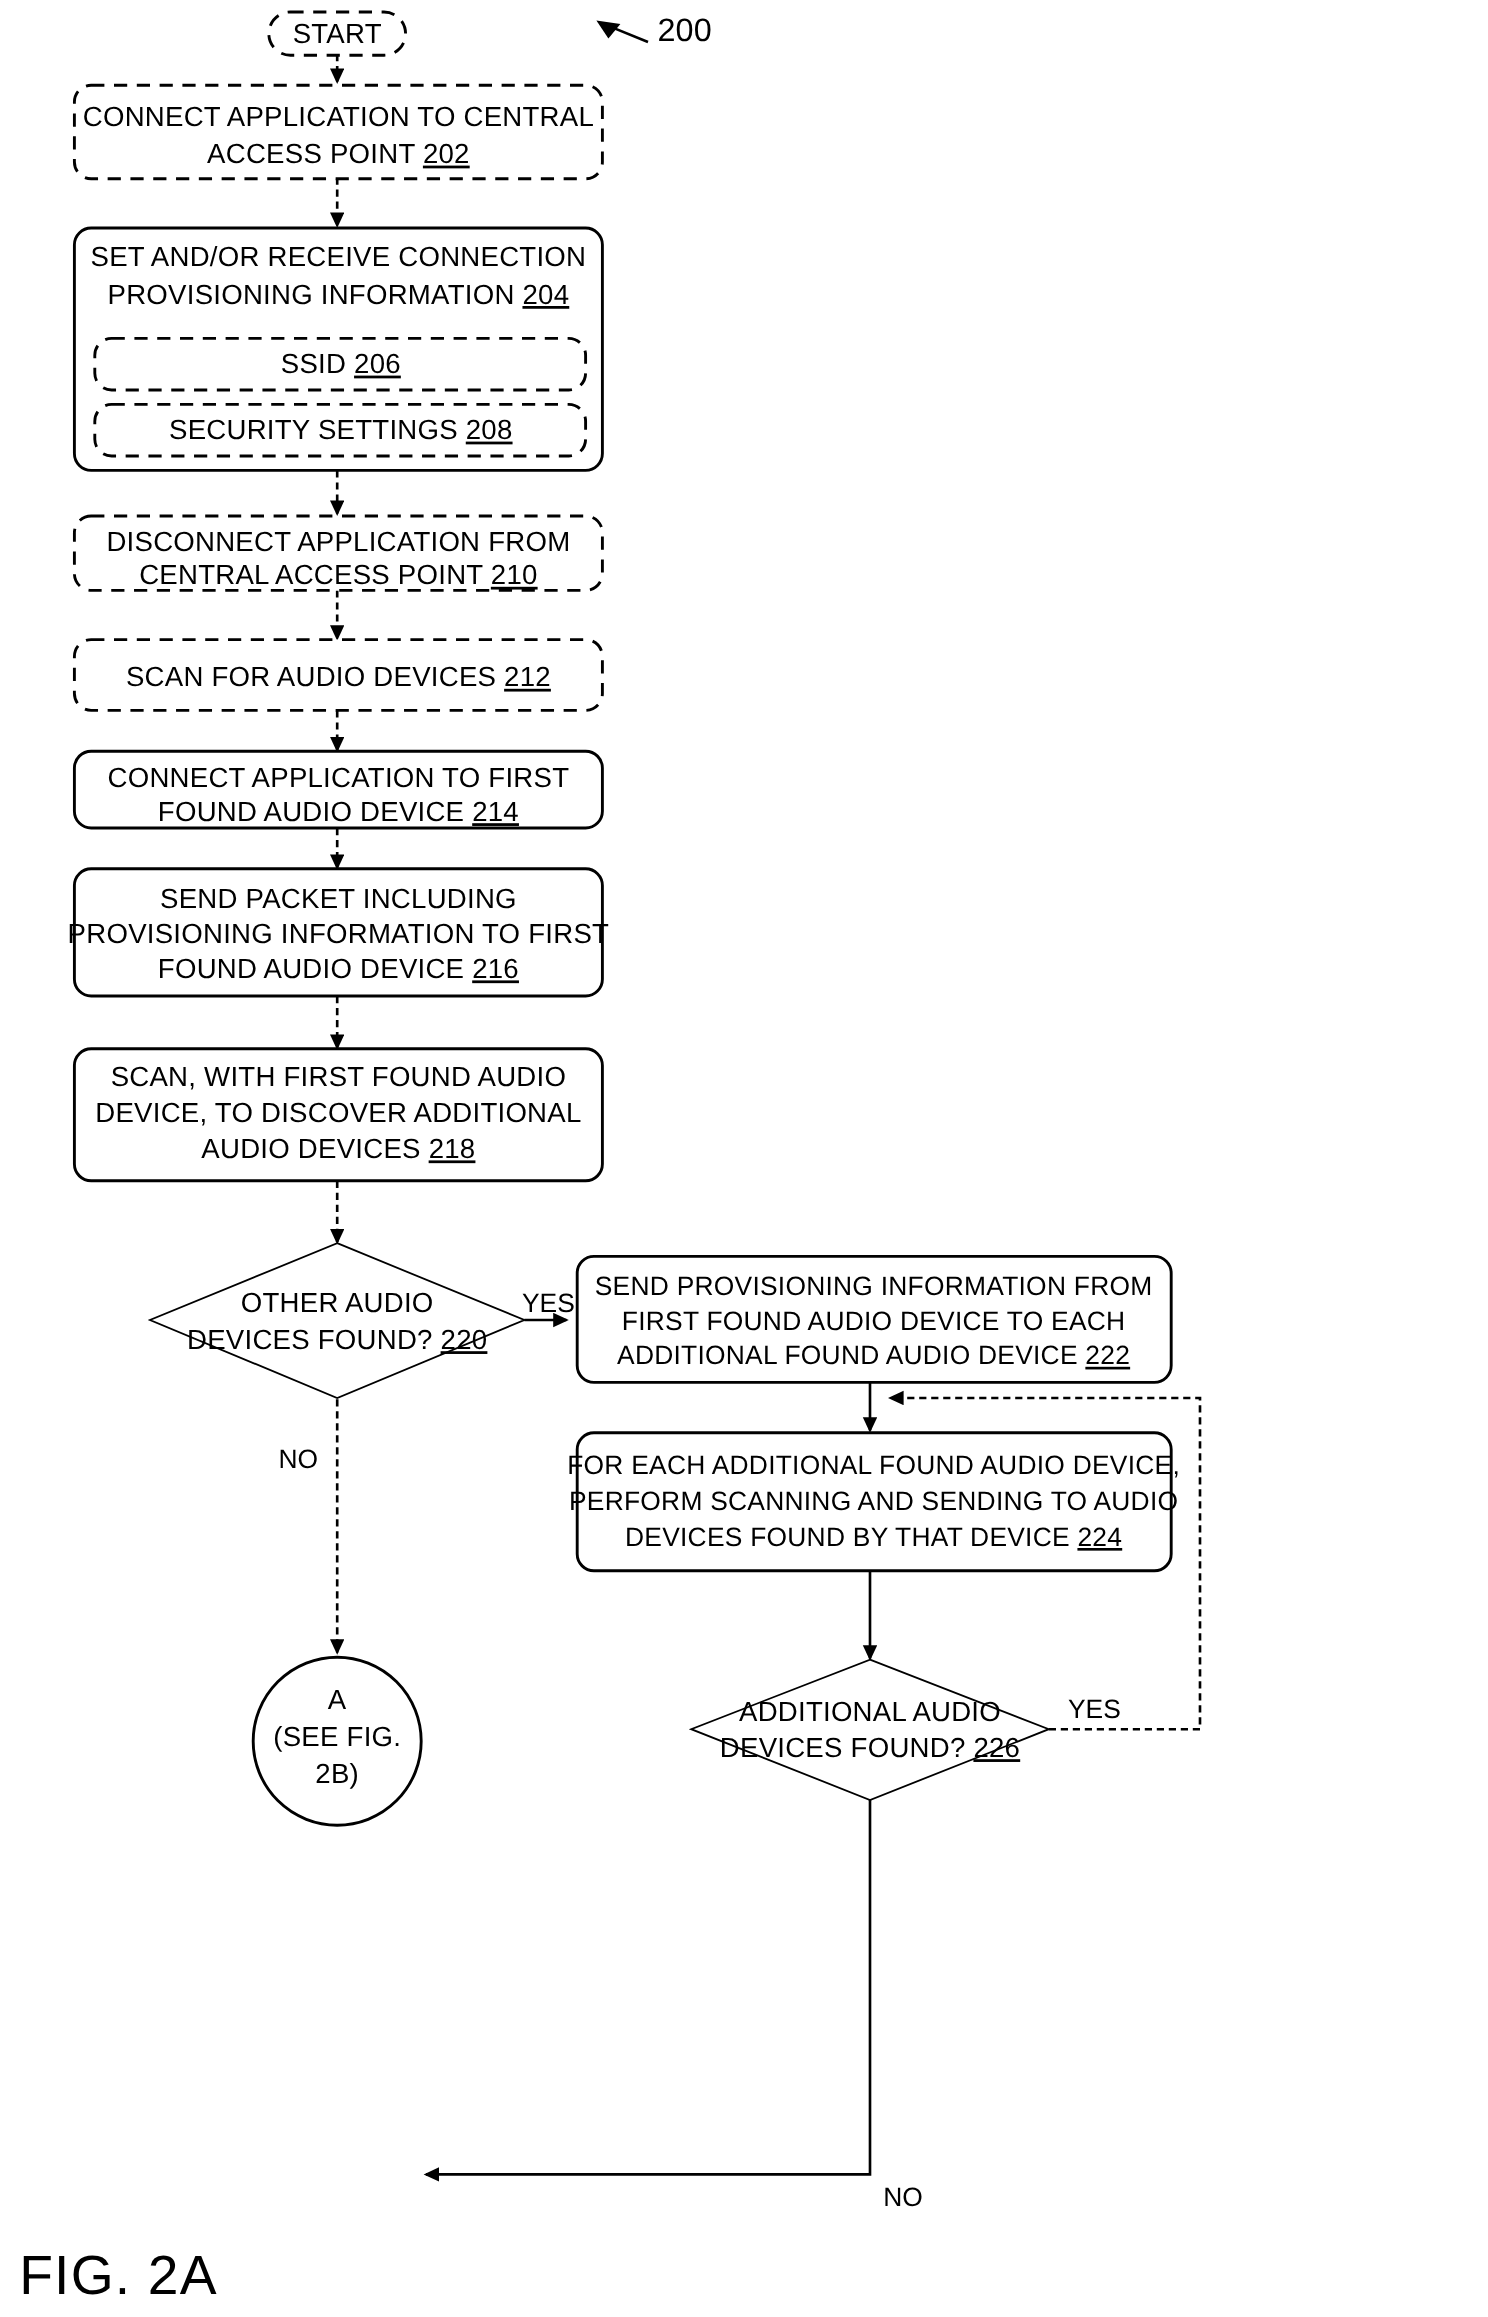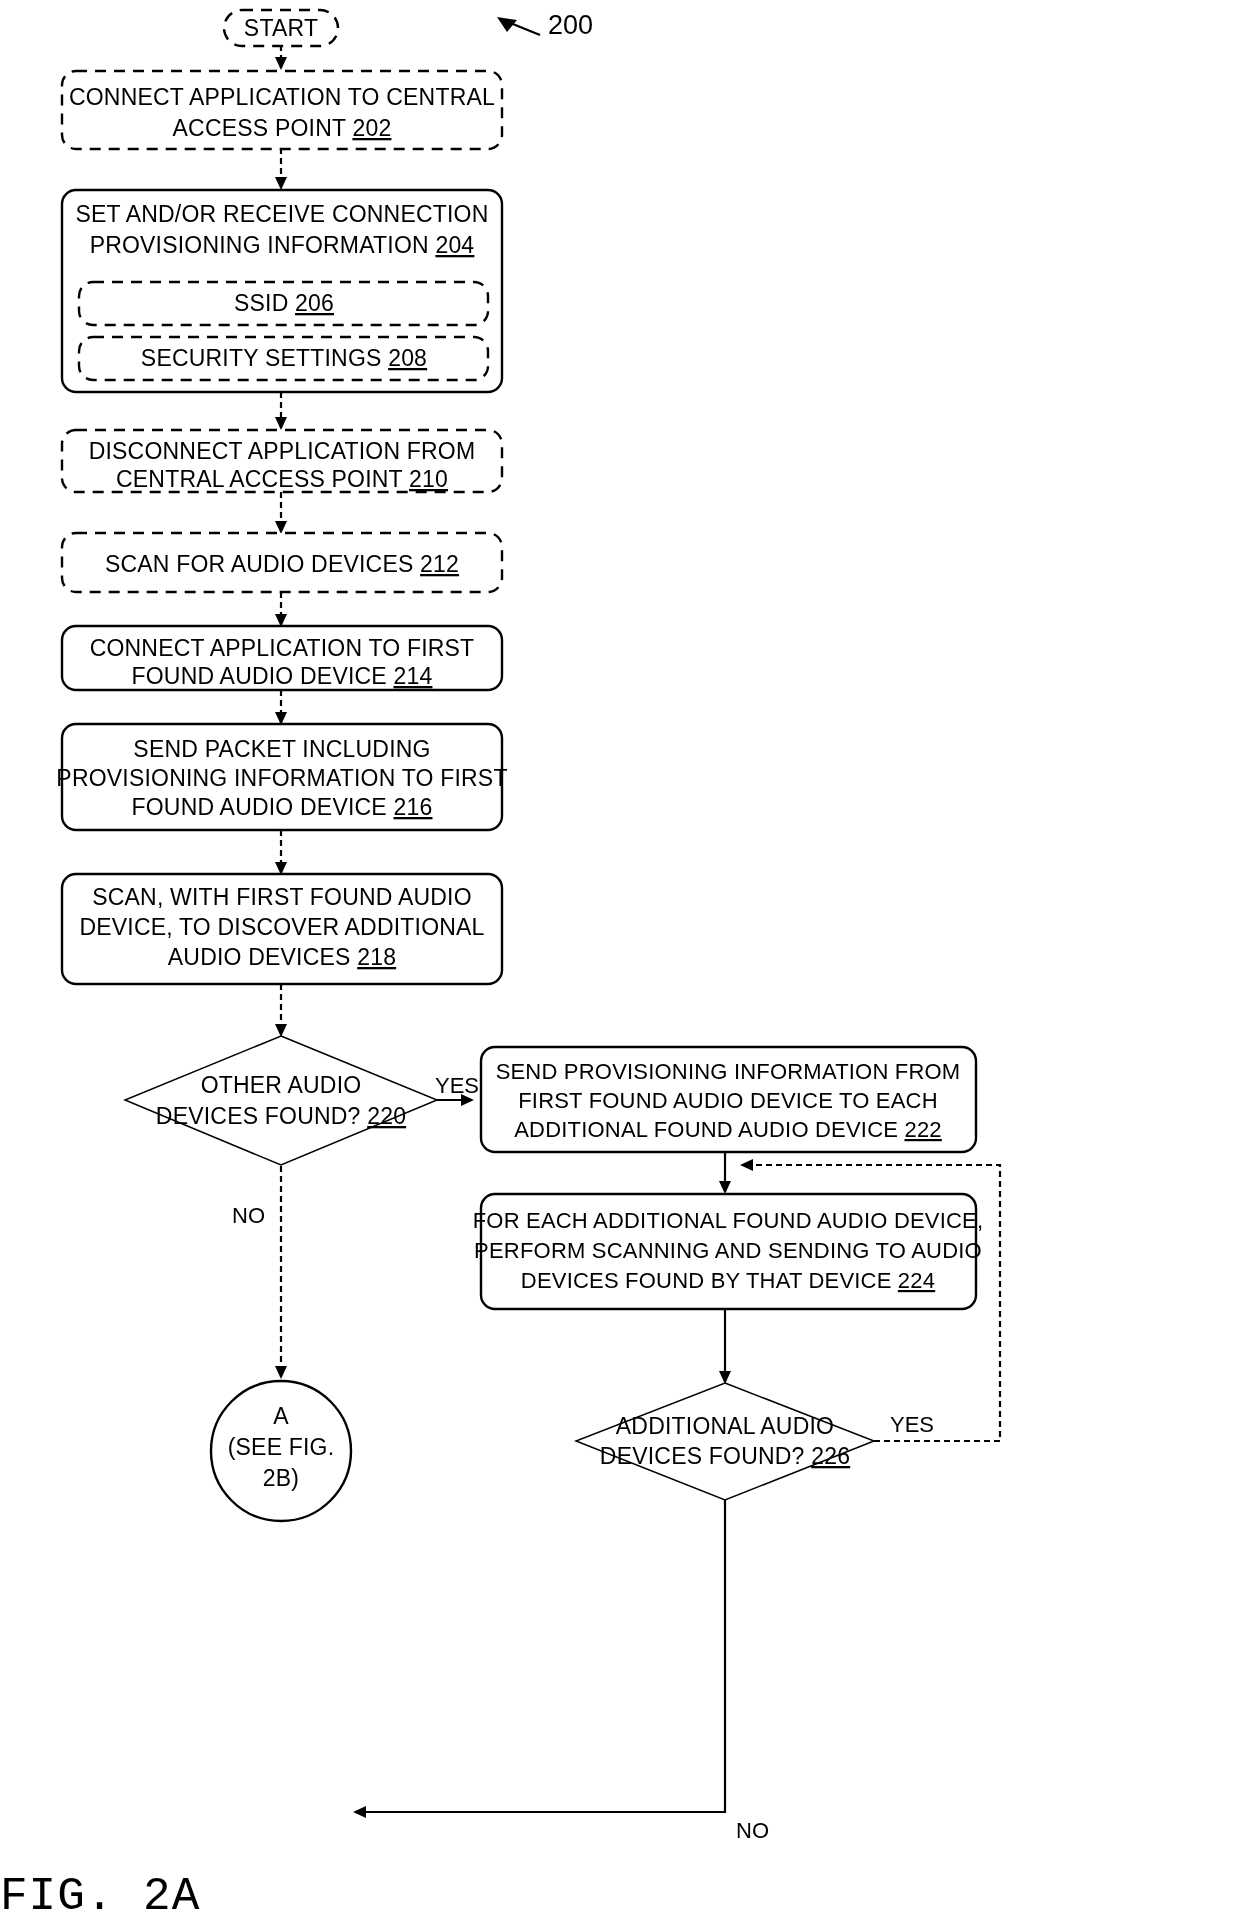--- a/index.html
+++ b/index.html
@@ -69,23 +69,23 @@
     fill: none;
   }
   .conn-dashed {
     stroke: #000000;
     stroke-width: 2.2;
     fill: none;
     stroke-dasharray: 6 4;
   }
   .fig-caption {
     position: absolute;
-    left: 0;
+    left: 16px;
     bottom: 8px;
-    font-family: Liberation Mono, monospace;
+    font-family: Liberation Sans, sans-serif;
     font-size: 46px;
     letter-spacing: 1px;
     color: #000000;
   }
   .lead-label {
     font-family: "Liberation Sans", sans-serif;
     font-size: 27px;
     fill: #000000;
   }
 </style>

